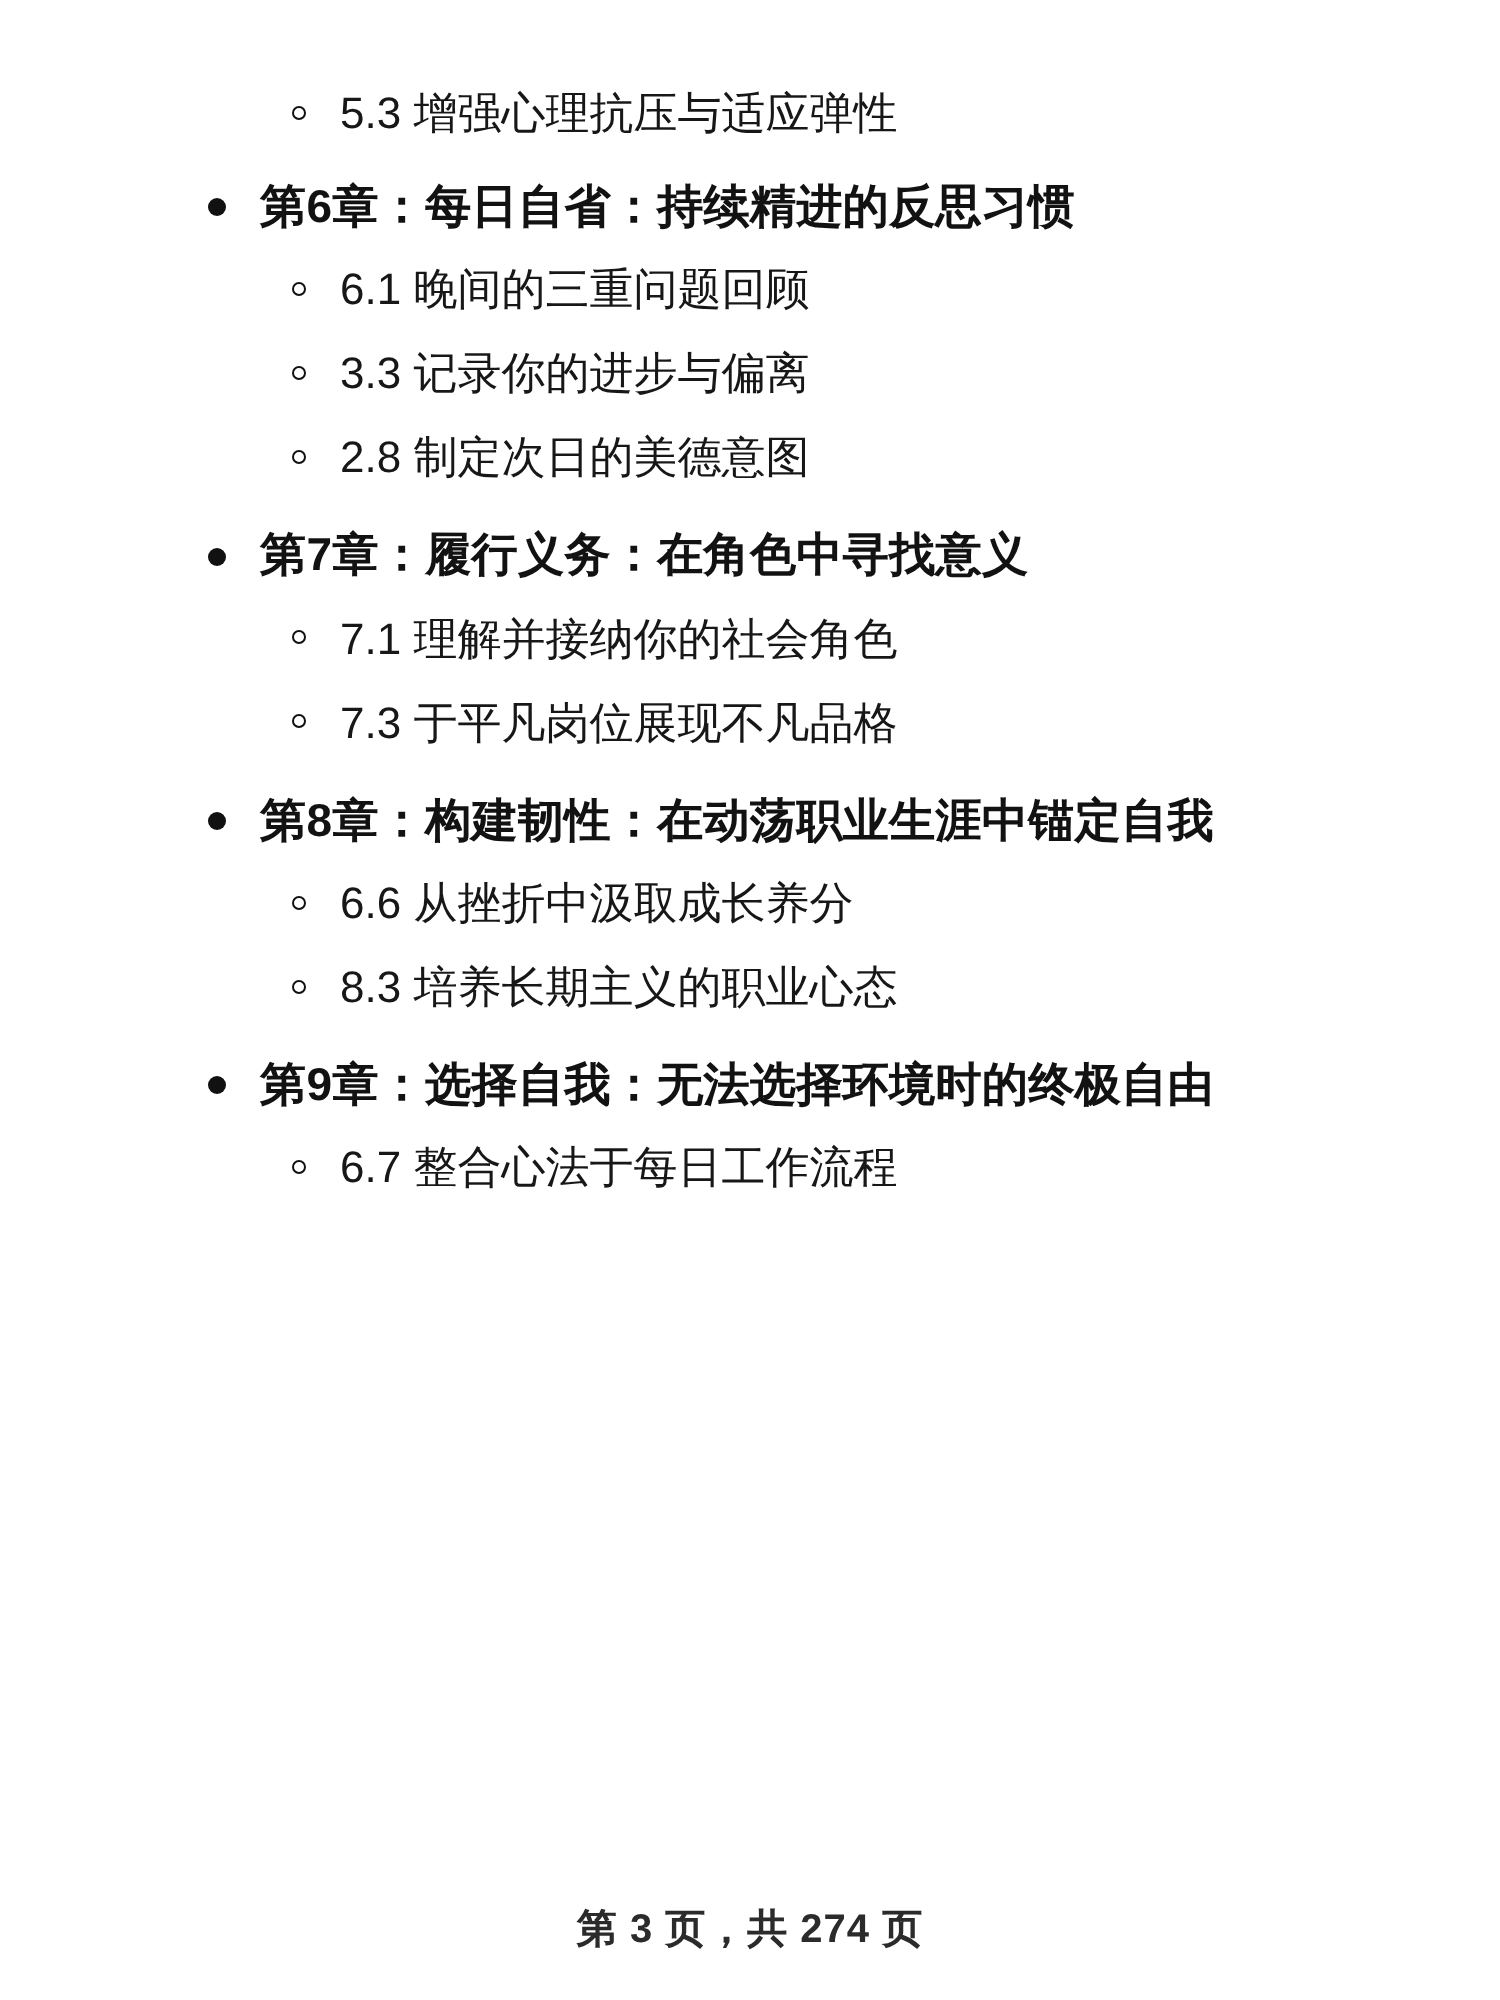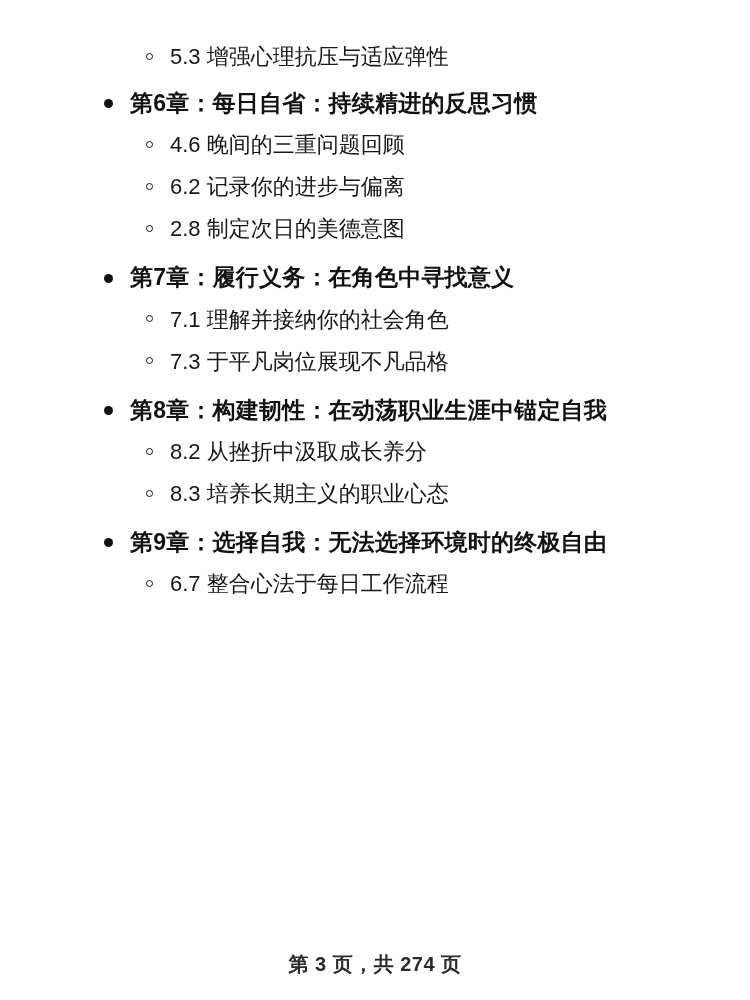--- a/index.html
+++ b/index.html
@@ -103,38 +103,38 @@
 
   <ul class="toc">
 
     <li class="sublist first-orphan">
       <div class="sub">5.3 增强心理抗压与适应弹性</div>
     </li>
 
     <li class="chapter-block">
       <div class="chapter">第6章：每日自省：持续精进的反思习惯</div>
       <ul class="sublist">
-        <li class="sub">4.6 晚间的三重问题回顾</li>
-        <li class="sub">6.2 记录你的进步与偏离</li>
+        <li class="sub">6.1 晚间的三重问题回顾</li>
+        <li class="sub">3.3 记录你的进步与偏离</li>
         <li class="sub">2.8 制定次日的美德意图</li>
       </ul>
     </li>
 
     <li class="chapter-block">
       <div class="chapter">第7章：履行义务：在角色中寻找意义</div>
       <ul class="sublist">
         <li class="sub">7.1 理解并接纳你的社会角色</li>
         <li class="sub">7.3 于平凡岗位展现不凡品格</li>
       </ul>
     </li>
 
     <li class="chapter-block">
       <div class="chapter">第8章：构建韧性：在动荡职业生涯中锚定自我</div>
       <ul class="sublist">
-        <li class="sub">8.2 从挫折中汲取成长养分</li>
+        <li class="sub">6.6 从挫折中汲取成长养分</li>
         <li class="sub">8.3 培养长期主义的职业心态</li>
       </ul>
     </li>
 
     <li class="chapter-block">
       <div class="chapter">第9章：选择自我：无法选择环境时的终极自由</div>
       <ul class="sublist">
         <li class="sub">6.7 整合心法于每日工作流程</li>
       </ul>
     </li>

